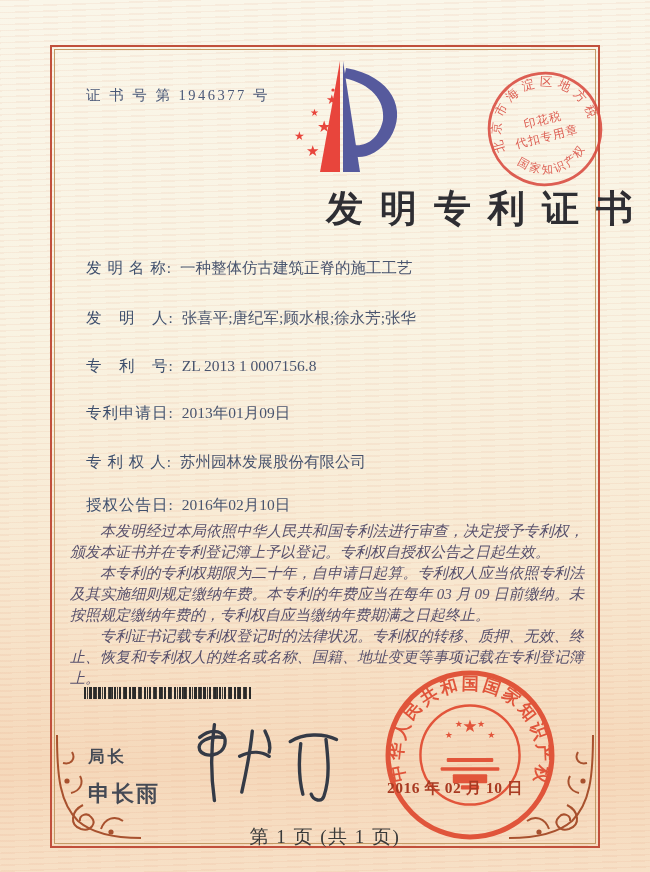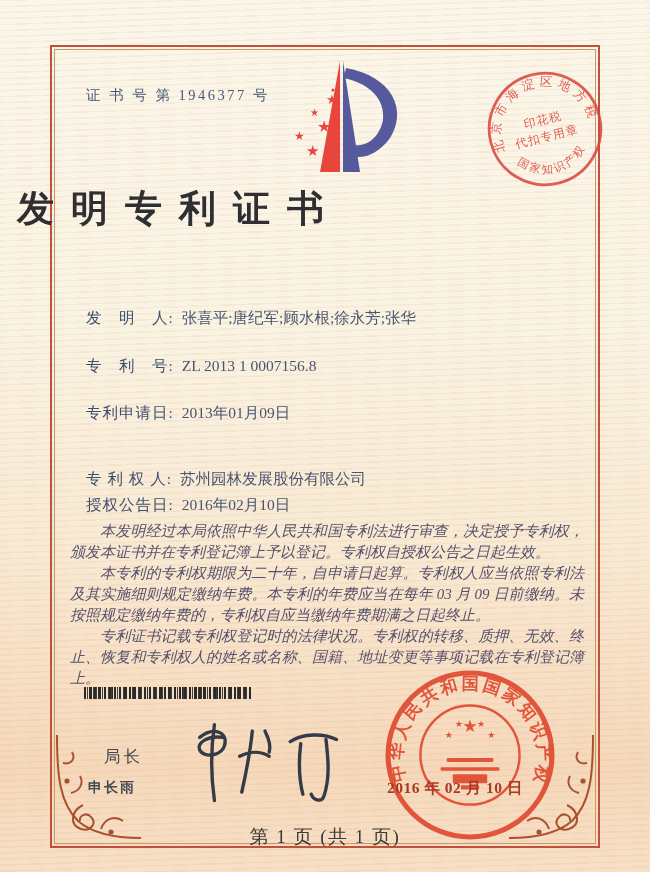--- a/index.html
+++ b/index.html
@@ -7,35 +7,35 @@
   .page{position:relative;width:650px;height:872px;overflow:hidden;
     background:
       repeating-linear-gradient(178deg, rgba(219,128,94,0.09) 0 1.5px, rgba(255,255,255,0) 1.5px 6px),
       linear-gradient(180deg,#faf6e9 0%,#f9f3e2 38%,#f8e9d2 64%,#f5d8ba 88%,#f7e0c6 100%);
   }
   .frame{position:absolute;left:50px;top:45px;width:546px;height:799px;border:2px solid #c1503c;}
   .frame-inner{position:absolute;inset:2px;border:1px solid #c49a66;}
   .cert-no{position:absolute;left:86px;top:86px;font-size:14.5px;letter-spacing:2.5px;color:#4a5878;}
   .logo{position:absolute;left:276px;top:58px;width:138px;height:120px;}
   .tax-stamp{position:absolute;left:486px;top:70px;width:118px;height:118px;transform:rotate(-14deg);opacity:.85;}
-  .doc-title{position:absolute;left:0;top:184px;width:100%;text-align:left;font-size:37px;font-weight:600;
+  .doc-title{position:absolute;left:0;top:184px;width:100%;text-align:right;font-size:37px;font-weight:600;
     letter-spacing:17px;padding-left:17px;box-sizing:border-box;color:#2e2e33;}
   .field-row{position:absolute;left:86px;font-size:15.5px;color:#49546e;white-space:nowrap;}
   .field-row .lbl{color:#3e4f6d;margin-right:8px;letter-spacing:1px;}
-  .r0{top:258px}.r1{top:308px}.r2{top:356px}.r3{top:403px}.r4{top:469px}.r5{top:495px}
+  .r0{top:258px}.r1{top:308px}.r2{top:356px}.r3{top:403px}.r4{top:452px}.r5{top:495px}
   .body-text{position:absolute;left:70px;top:521px;width:514px;font-size:15px;line-height:21px;
     color:#57506c;font-style:italic;}
   .body-text p{margin:0;text-indent:2em;text-align:justify;}
   .barcode{position:absolute;left:84px;top:687px;width:168px;height:12px;
     background:
       repeating-linear-gradient(90deg,#2a2a2a 0 2px,transparent 2px 5px),
       repeating-linear-gradient(90deg,#2a2a2a 0 1px,transparent 1px 7px),
       repeating-linear-gradient(90deg,rgba(35,35,35,.85) 0 1px,transparent 1px 3px);}
-  .signer-title{position:absolute;left:104px;top:746px;font-size:16.5px;font-weight:400;color:#454a55;letter-spacing:3px;}
-  .signer-name{position:absolute;left:88px;top:779px;font-size:14px;font-weight:700;color:#454a55;letter-spacing:2px;}
+  .signer-title{position:absolute;left:88px;top:746px;font-size:16.5px;font-weight:700;color:#454a55;letter-spacing:3px;}
+  .signer-name{position:absolute;left:88px;top:779px;font-size:22px;font-weight:700;color:#454a55;letter-spacing:2px;}
   .signature{position:absolute;left:176px;top:710px;width:180px;height:100px;}
   .office-seal{position:absolute;left:382px;top:667px;width:176px;height:176px;opacity:.92;}
   .seal-date{position:absolute;left:387px;top:778px;font-size:15.5px;font-weight:700;color:#a93a22;letter-spacing:.5px;white-space:nowrap;}
   .footer{position:absolute;left:0;top:824px;width:100%;text-align:center;font-size:19px;color:#3a3a3a;letter-spacing:1.5px;}
   .ornament{position:absolute;top:733px;width:94px;height:110px;}
   .orn-left{left:51px;}
   .orn-right{right:51px;transform:scaleX(-1);}
   .ring-text{font-size:17px;letter-spacing:3px;fill:#df4a30;font-weight:700;}
   .tax-ring-top{font-size:11.5px;letter-spacing:4.5px;fill:#d8453a;}
   .tax-ring-bottom{font-size:10.5px;letter-spacing:2px;fill:#d8453a;}
@@ -71,20 +71,23 @@
       <path id="taxBottom" d="M 22,80 A 42 42 0 0 0 88,80"></path>
     </defs>
     <text class="tax-ring-top"><textPath href="#taxTop">北京市海淀区地方税务局</textPath></text>
     <text class="tax-ring-bottom"><textPath href="#taxBottom">国家知识产权局</textPath></text>
     <text class="tax-center" x="55" y="50" text-anchor="middle">印花税</text>
     <text class="tax-center" x="55" y="66" text-anchor="middle">代扣专用章</text>
   </svg>
 
   <div class="doc-title">发明专利证书</div>
 
+  <div class="field-row r0">
+    <span class="lbl">发 明 名 称:</span><span>一种整体仿古建筑正脊的施工工艺</span>
+  </div>
   <div class="field-row r1">
     <span class="lbl">发　明　人:</span><span>张喜平;唐纪军;顾水根;徐永芳;张华</span>
   </div>
   <div class="field-row r2">
     <span class="lbl">专　利　号:</span><span>ZL 2013 1 0007156.8</span>
   </div>
   <div class="field-row r3">
     <span class="lbl">专利申请日:</span><span>2013年01月09日</span>
   </div>
   <div class="field-row r4">

